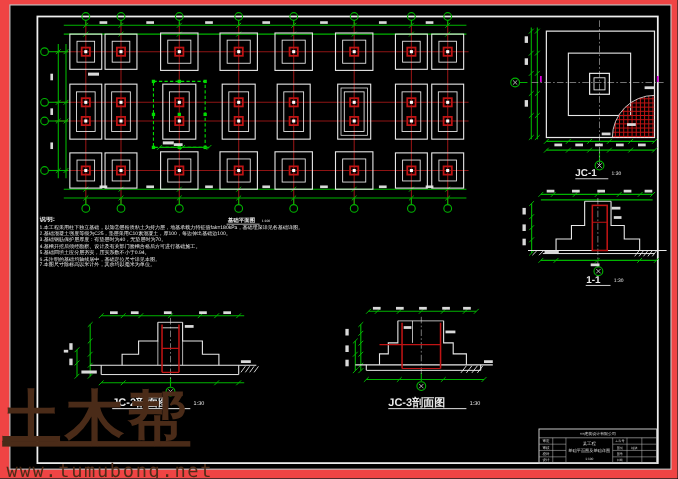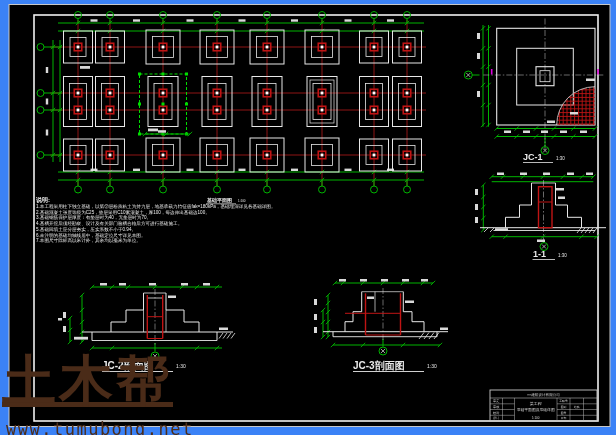--- a/index.html
+++ b/index.html
@@ -1,16 +1,16 @@
 <!DOCTYPE html>
 <html><head>
 <meta charset="utf-8">
 <style>
   html,body{margin:0;padding:0;background:#2e2e2e;}
-  .stage{position:relative;width:616px;height:435px;background:#3b82f6;overflow:hidden;
+  .stage{position:relative;width:616px;height:435px;background:#ef4444;overflow:hidden;
          font-family:"Liberation Sans",sans-serif;}
   svg{position:absolute;left:0;top:0;}
   .lbl{fill:#e9e9e9;font-family:"Liberation Sans",sans-serif;}
   .b{font-weight:bold;}
   .tb{fill:#d8d8d8;font-family:"Liberation Sans",sans-serif;}
   .notes{position:absolute;left:36px;top:197px;width:292px;color:#ededed;overflow:hidden;}
   .notes .h{font-size:6px;font-weight:bold;line-height:7px;}
   .note-line{font-size:4.6px;line-height:5.7px;white-space:nowrap;overflow:hidden;}
   .wm-logo{position:absolute;left:2px;top:352px;font-size:54px;font-weight:bold;
            letter-spacing:3px;color:#4a2b18;line-height:56px;text-decoration:underline;}

